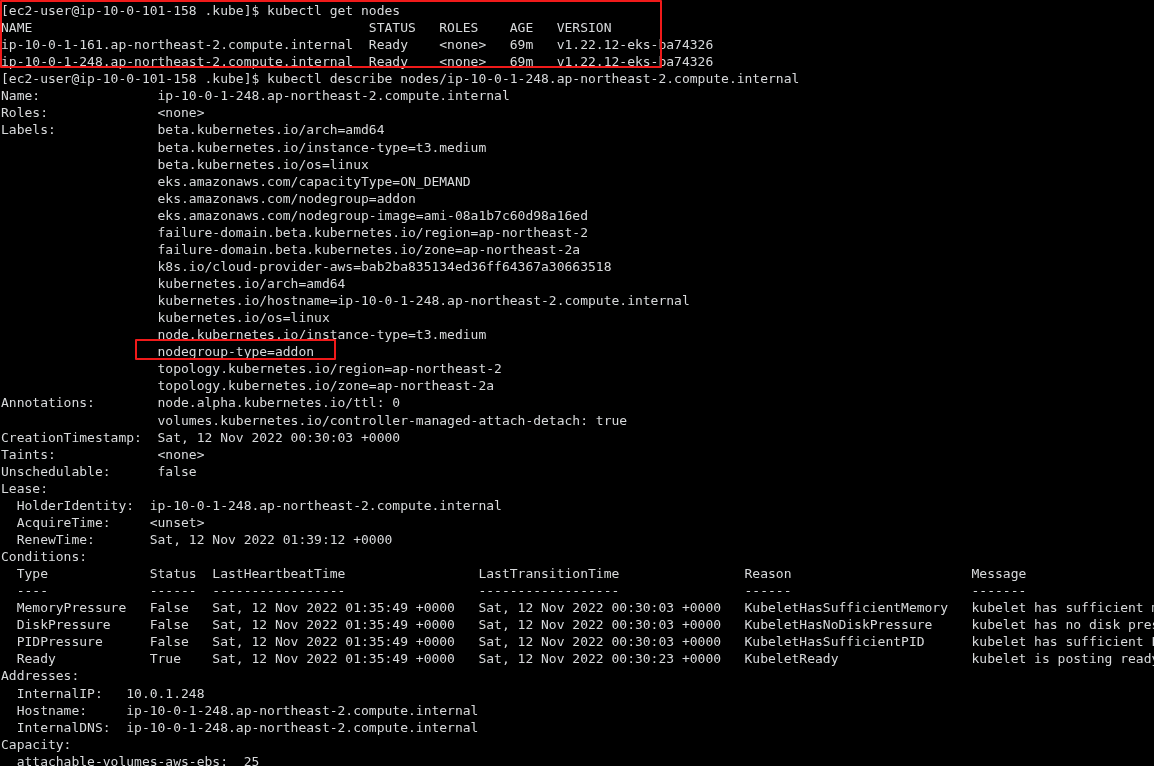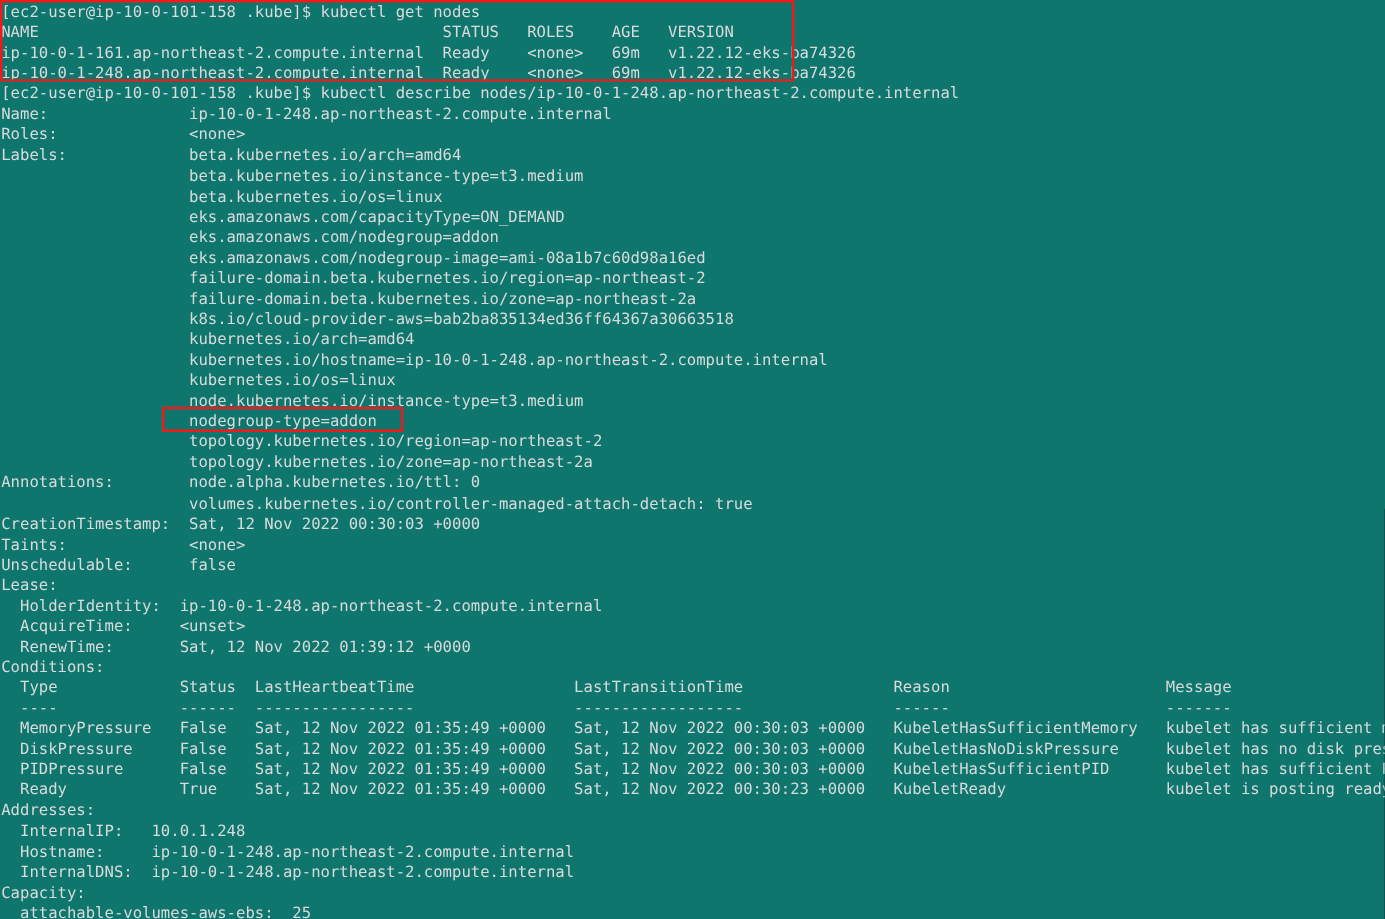--- a/index.html
+++ b/index.html
@@ -5,21 +5,21 @@
 <style>
   html, body {
     margin: 0;
     padding: 0;
     background: #15181c;
   }
   #terminal {
     position: relative;
     width: 1154px;
     height: 766px;
-    background: #0f766e;
+    background: #000000;
     overflow: hidden;
     font-family: "DejaVu Sans Mono", "Liberation Mono", monospace;
     font-size: 13px;
     line-height: 17.07px;
     color: #d8dadc;
     -webkit-font-smoothing: antialiased;
   }
   #screen {
     position: absolute;
     left: 1px;

